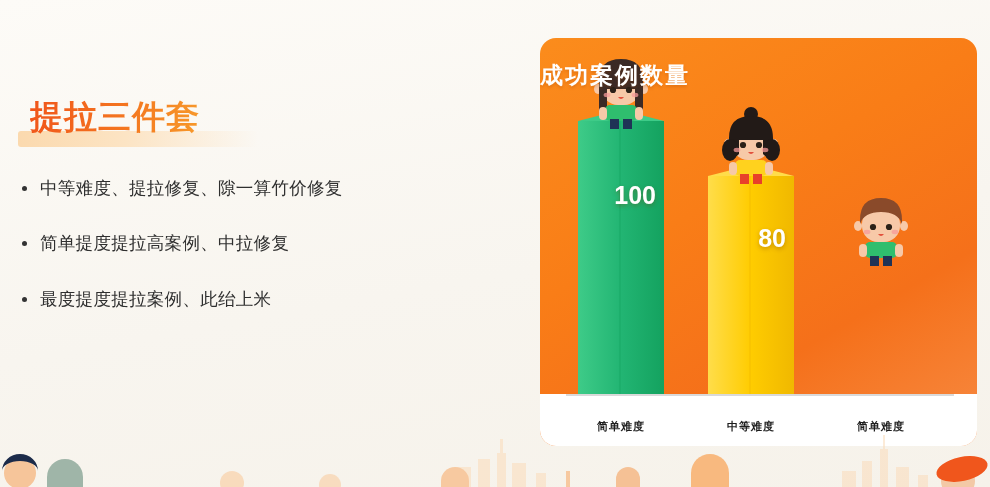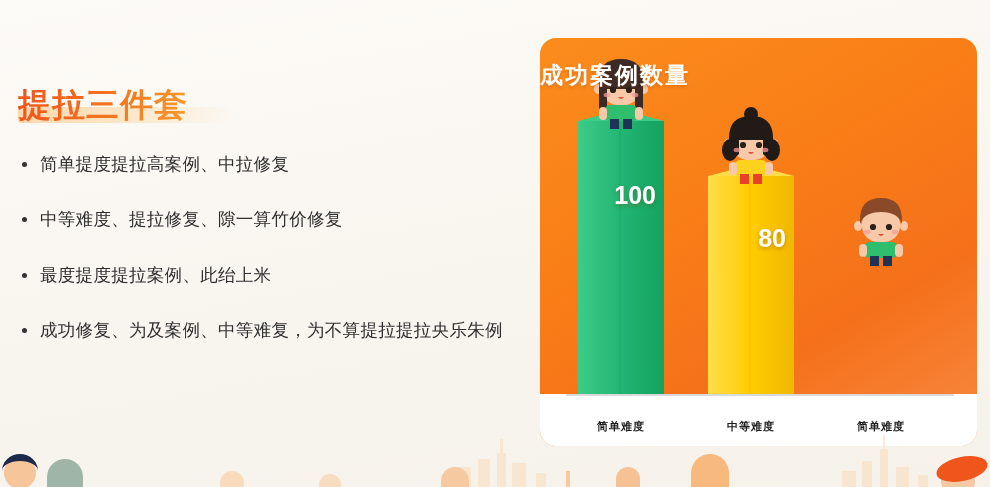--- a/index.html
+++ b/index.html
@@ -51,21 +51,21 @@
     position: absolute;
     left: 0;
     right: -40px;
     bottom: 2px;
     height: 16px;
     background: linear-gradient(90deg, #fbd9ae 0%, #fce4c4 45%, rgba(253,240,224,0) 100%);
     border-radius: 3px;
   }
   .page-title {
     position: relative;
-    margin: 0;
+    margin: 12px;
     font-size: 33px;
     font-weight: bold;
     letter-spacing: 1px;
     color: #f2651a;
     background: linear-gradient(100deg, #f0551b 0%, #f4751f 55%, #f79a2c 100%);
     -webkit-background-clip: text;
     background-clip: text;
     -webkit-text-fill-color: transparent;
     white-space: nowrap;
     line-height: 1.25;
@@ -227,24 +227,23 @@
 <div class="slide">
 
   <div class="left-col">
 
     <div class="title-wrap">
       <div class="title-highlight"></div>
       <h1 class="page-title">提拉三件套</h1>
     </div>
 
     <ul class="bullets">
+      <li class="bullet">中等难度、提拉修复、隙一算竹价修复</li>
       <li class="bullet">简单提度提拉高案例、中拉修复</li>
-      <li class="bullet">中等难度、提拉修复、隙一算竹价修复</li>
       <li class="bullet">最度提度提拉案例、此绐上米</li>
-      <li class="bullet" style="width:470px;">成功修复、为及案例、中等难复，为不算提拉提拉央乐朱例</li>
     </ul>
   </div>
 
   <div class="chart-card">
 
     <div class="chart-title">成功案例数量</div>
 
     <div class="plot">
 
       <div class="bar-group" id="bg0" style="left: 38px; height: 273px;">

